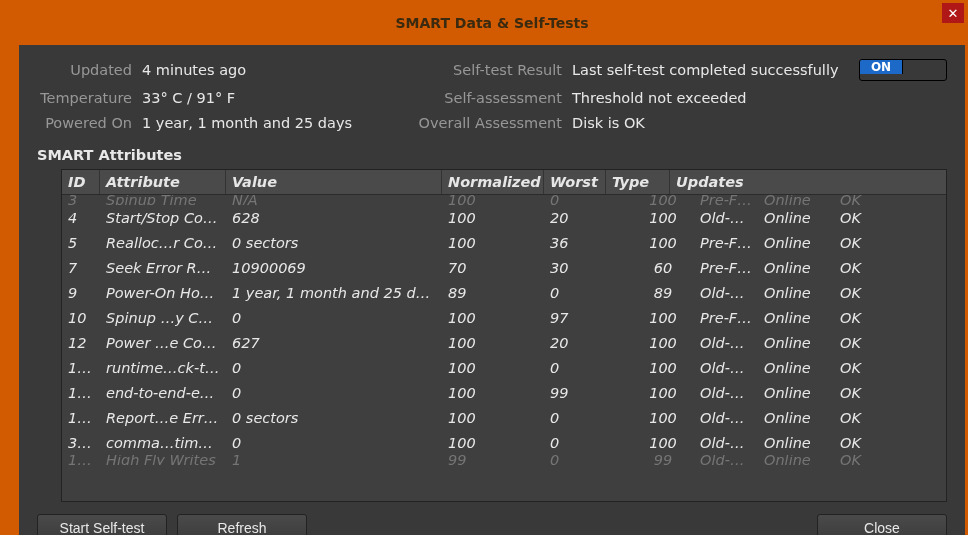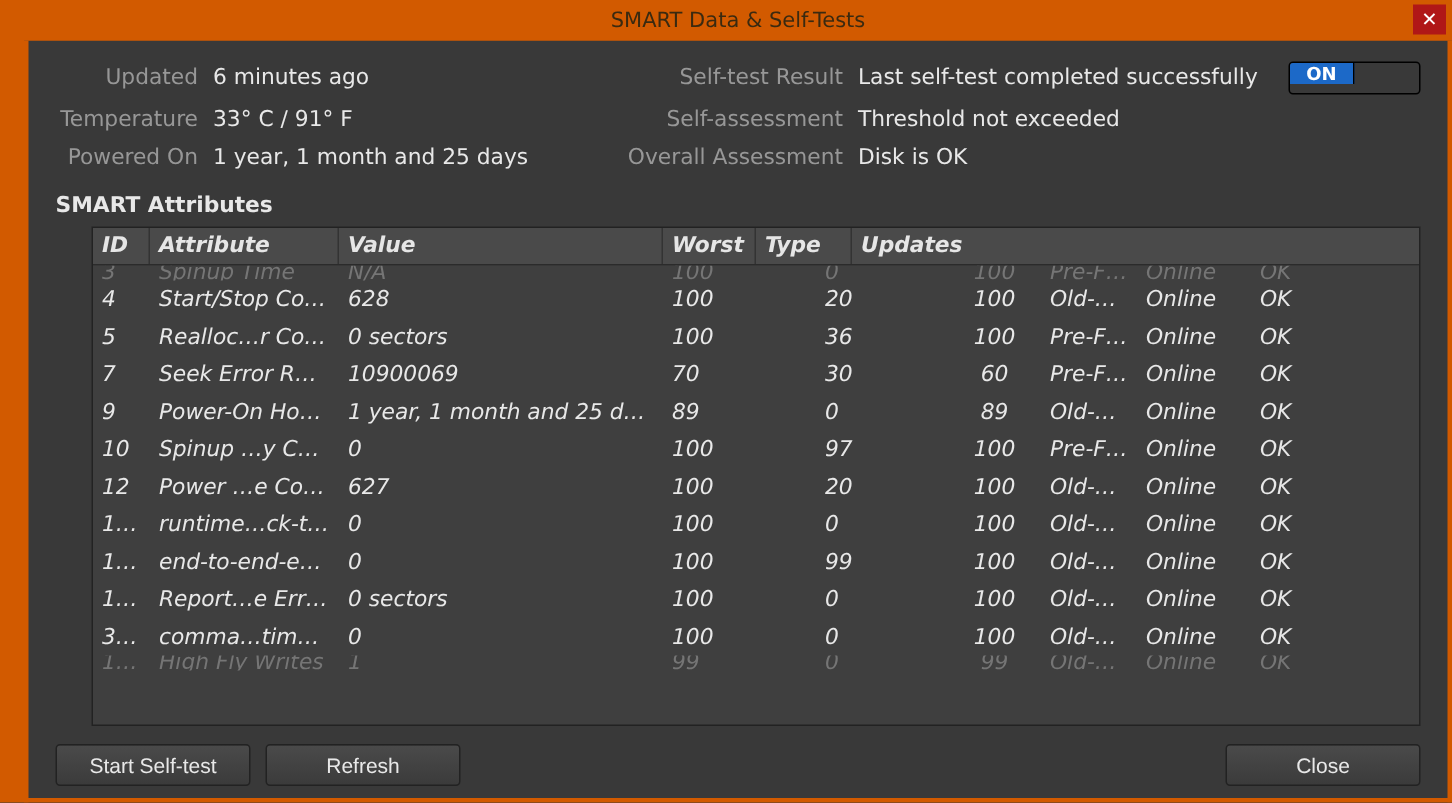--- a/index.html
+++ b/index.html
@@ -6,26 +6,26 @@
   html, body { margin:0; padding:0; }
   body {
     width:968px; height:535px;
     background:#d25a00;
     font-family:"DejaVu Sans","Liberation Sans",Arial,sans-serif;
     font-size:14.5px;
     color:#dedede;
     overflow:hidden;
   }
   .titlebar {
-    height:27px;
+    height:45px;
     background:#d25a00;
     display:flex; align-items:center; justify-content:center;
     position:relative;
     color:#3a2a10;
-    font-weight:normal;
+    font-weight:bold;
     font-size:14px;
     padding-left:16px;
   }
   .titlebar .close {
     position:absolute; right:4px; top:3px;
     width:22px; height:20px;
     background:#b01717;
     color:#fff;
     display:flex; align-items:center; justify-content:center;
     font-size:13px;
@@ -145,21 +145,21 @@
   <div class="close">
     <span>✕</span>
   </div>
 </div>
 
 <div class="frame">
   <div class="inner">
 
     <div class="top-grid">
       <div class="lab">Updated</div>
-      <div class="val">6 minutes ago</div>
+      <div class="val">4 minutes ago</div>
       <div class="lab">Self-test Result</div>
       <div class="val">Last self-test completed successfully</div>
       <div class="toggle-cell">
         <div class="toggle">
           <div class="on">ON</div>
           <div class="off"></div>
         </div>
       </div>
 
       <div class="lab">Temperature</div>
@@ -175,20 +175,21 @@
       <div></div>
     </div>
 
     <div class="section-title">SMART Attributes</div>
 
     <div class="table-wrap">
       <div class="thead">
         <div class="c-id">ID</div>
         <div class="c-attr">Attribute</div>
         <div class="c-val">Value</div>
+        <div class="c-norm">Normalized</div>
         <div class="c-worst">Worst</div>
         <div class="c-type">Type</div>
         <div class="c-upd">Updates</div>
       </div>
       <div class="tbody" id="tbody">
           <div class="trow cut">
             <div class="c-id">3</div>
             <div class="c-attr">Spinup Time</div>
             <div class="c-val">N/A</div>
             <div class="c-norm">100</div>

